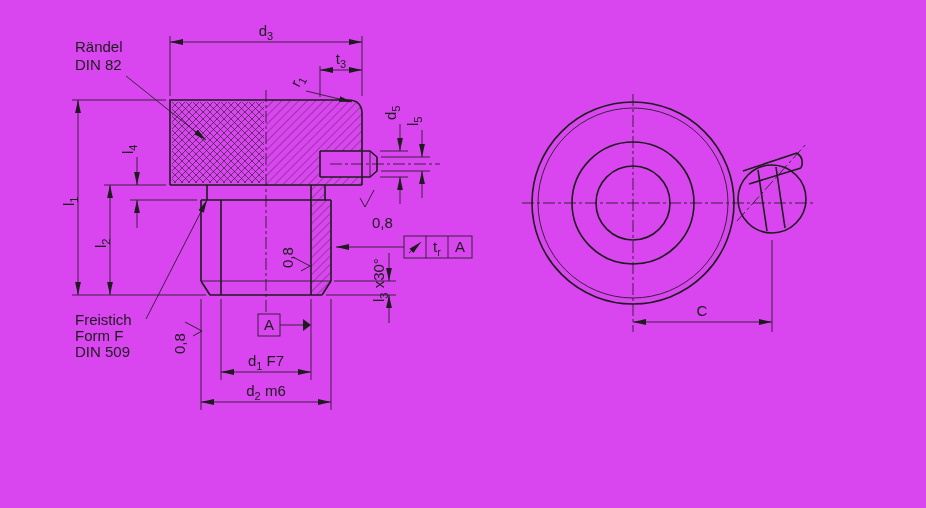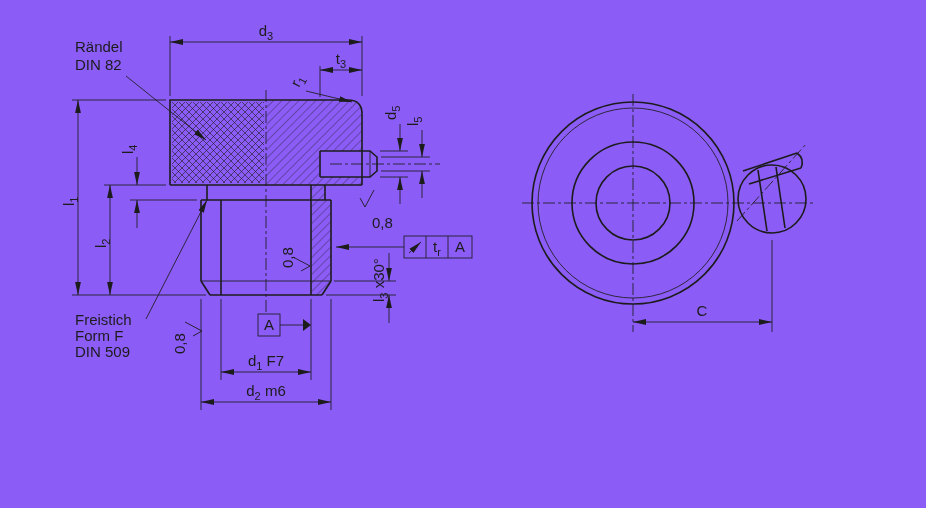--- a/index.html
+++ b/index.html
@@ -1,16 +1,16 @@
 <!DOCTYPE html>
 <html><head>
 <meta charset="utf-8">
 <style>
   html,body{margin:0;padding:0;background:#ffffff;}
-  #stage{position:relative;width:926px;height:508px;background:#8b5cf6;overflow:hidden;
+  #stage{position:relative;width:926px;height:508px;background:#d946ef;overflow:hidden;
          font-family:"Liberation Sans", sans-serif;}
   svg{display:block;}
   .tk{stroke:#1c1c1c;stroke-width:1.6;fill:none;}
   .tn{stroke:#1c1c1c;stroke-width:0.85;fill:none;}
   .cl{stroke:#1c1c1c;stroke-width:0.85;fill:none;stroke-dasharray:12 3 3 3;}
   text{fill:#1c1c1c;font-family:"Liberation Sans", sans-serif;font-size:15px;}
   .sub{font-size:11px;}
   .lbl{font-size:15px;}
 </style>
 </head>

